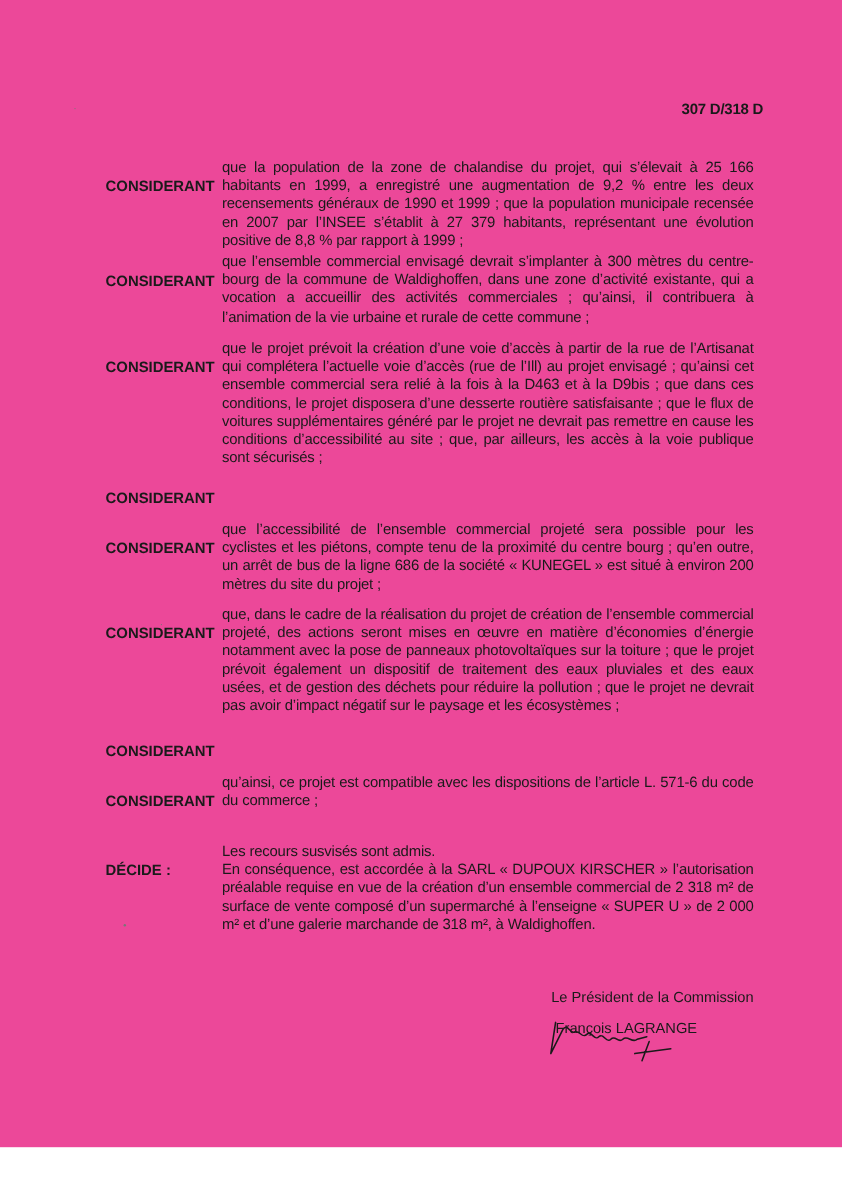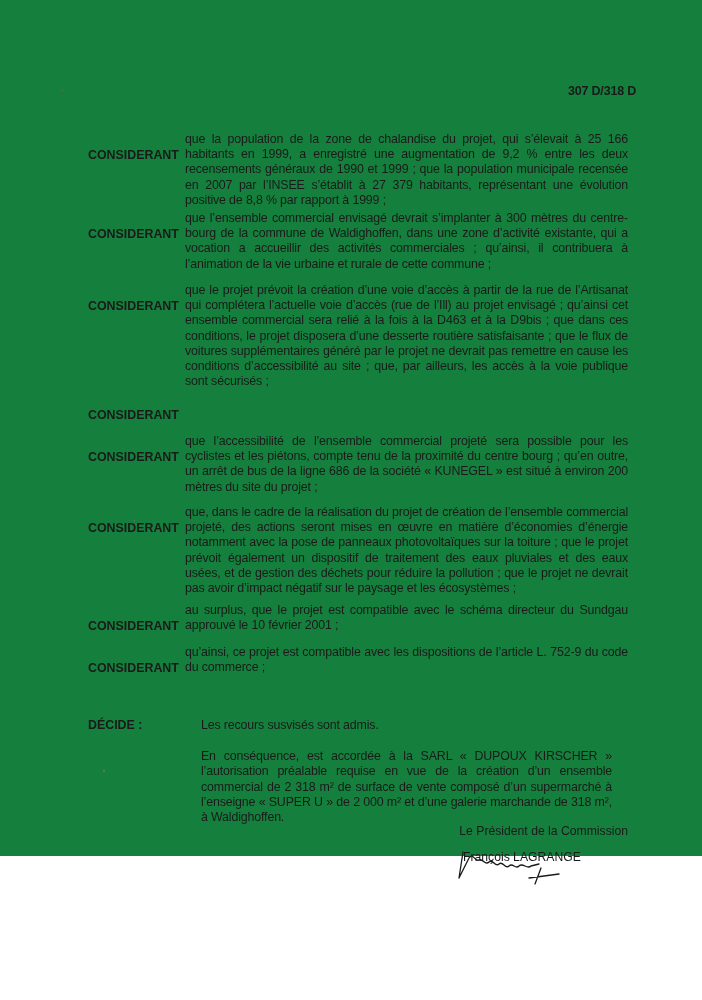--- a/index.html
+++ b/index.html
@@ -12,22 +12,22 @@
       height: 1000px;
       position: relative;
       overflow: hidden;
       font-family: "Liberation Sans", sans-serif;
       color: #1a1a1a;
     }
     .page {
       position: absolute;
       left: 0; top: 0;
       width: 702px;
-      height: 856px;
-      background: #15803d;
+      height: 956px;
+      background: #ec4899;
     }
     .ref {
       position: absolute;
       top: 84px;
       right: 66px;
       font-weight: bold;
       font-size: 12.5px;
       letter-spacing: -0.2px;
     }
     .block {
@@ -43,21 +43,21 @@
       top: 16px;
       font-weight: bold;
       font-size: 12.4px;
     }
     .body {
       margin-left: 97px;
       text-align: justify;
       letter-spacing: -0.15px;
     }
     .decide .body p {
-      margin: 16px;
+      margin: 0;
     }
     .sig-block {
       position: absolute;
       left: 418px;
       top: 824px;
       width: 210px;
       text-align: right;
       font-size: 12.2px;
       line-height: 14.5px;
     }
@@ -111,26 +111,25 @@
     <div class="body">que l’accessibilité de l’ensemble commercial projeté sera possible pour les cyclistes et les piétons, compte tenu de la proximité du centre bourg ; qu’en outre, un arrêt de bus de la ligne 686 de la société « KUNEGEL » est situé à environ 200 mètres du site du projet ;</div>
   </div>
 
   <div class="block" style="top:505px;">
     <div class="label">CONSIDERANT</div>
     <div class="body">que, dans le cadre de la réalisation du projet de création de l’ensemble commercial projeté, des actions seront mises en œuvre en matière d’économies d’énergie notamment avec la pose de panneaux photovoltaïques sur la toiture ; que le projet prévoit également un dispositif de traitement des eaux pluviales et des eaux usées, et de gestion des déchets pour réduire la pollution ; que le projet ne devrait pas avoir d’impact négatif sur le paysage et les écosystèmes ;</div>
   </div>
 
   <div class="block" style="top:603px;">
     <div class="label">CONSIDERANT</div>
-    <div class="body">au surplus, que le projet est compatible avec le schéma directeur du Sundgau approuvé le 10 février 2001 ;</div>
   </div>
 
   <div class="block" style="top:645px;">
     <div class="label">CONSIDERANT</div>
-    <div class="body">qu’ainsi, ce projet est compatible avec les dispositions de l’article L. 752-9 du code du commerce ;</div>
+    <div class="body">qu’ainsi, ce projet est compatible avec les dispositions de l’article L. 571-6 du code du commerce ;</div>
   </div>
 
   <div class="block decide" style="top:702px;">
     <div class="label">DÉCIDE :</div>
     <div class="body">
       <p>Les recours susvisés sont admis.</p>
       <p>En conséquence, est accordée à la SARL « DUPOUX KIRSCHER » l’autorisation préalable requise en vue de la création d’un ensemble commercial de 2 318 m² de surface de vente composé d’un supermarché à l’enseigne « SUPER U » de 2 000 m² et d’une galerie marchande de 318 m², à Waldighoffen.</p>
     </div>
   </div>
 

